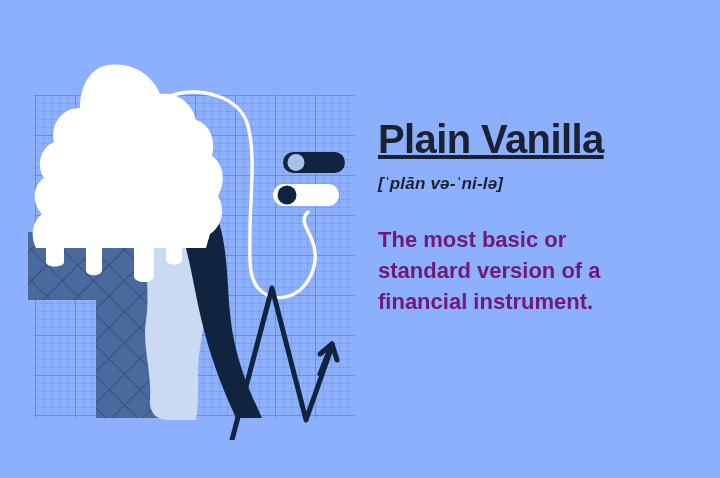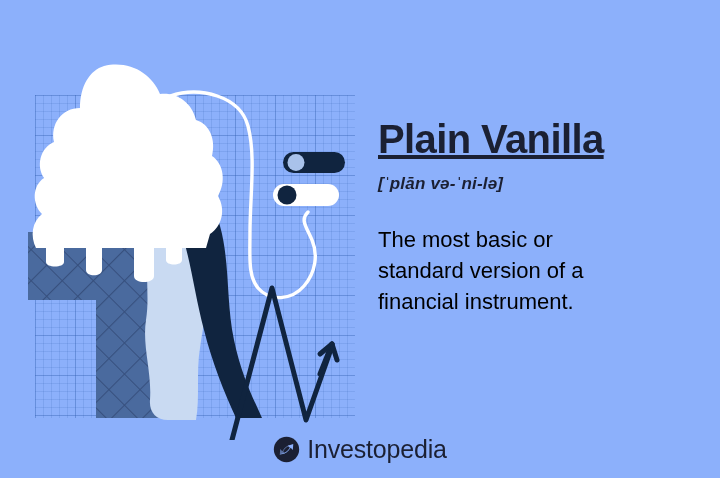--- a/index.html
+++ b/index.html
@@ -62,22 +62,22 @@
   #pron {
     font-size: 17px;
     font-style: italic;
     font-weight: 600;
     color: #1B2033;
     margin: 12px 0 30px 0;
     letter-spacing: 0.2px;
   }
   #desc {
     font-size: 22px;
-    font-weight: 400;
-    color: #000000;
+    font-weight: 700;
+    color: #701a75;
     line-height: 1.42;
     margin: 0;
     max-width: 255px;
   }
 
   
   #logo {
     position: absolute;
     left: 0;
     right: 0;
@@ -184,22 +184,14 @@
       <line x1="332" y1="344" x2="337" y2="360" stroke="#10243F" stroke-width="5" stroke-linecap="round"></line>
     </g>
   </svg>
 
   <div id="text-col">
     <h1 id="title">Plain Vanilla</h1>
     <div id="pron">[ˈplān və-ˈni-lə]</div>
     <p id="desc">The most basic or standard version of a financial instrument.</p>
   </div>
 
-  <div id="logo">
-    <svg width="27" height="27" viewBox="0 0 32 32">
-      <circle cx="16" cy="16" r="15" fill="#1B2033"></circle>
-      <path d="M9 21 C13 22 17 20 21 14 L23.5 16.5 L24 9.5 L17.5 11.5 L20 13.8 C16.5 19 13 20.6 9 21 Z" fill="#8CB0FB"></path>
-      <path d="M23 11 C19 10 15 12 11 18 L8.5 15.5 L8 22.5 L14.5 20.5 L12 18.2 C15.5 13 19 11.4 23 11 Z" fill="#8CB0FB" opacity="0.55"></path>
-    </svg>
-    <span id="logo-text">Investopedia</span>
-  </div>
 
 </div>
 
 </body></html>

